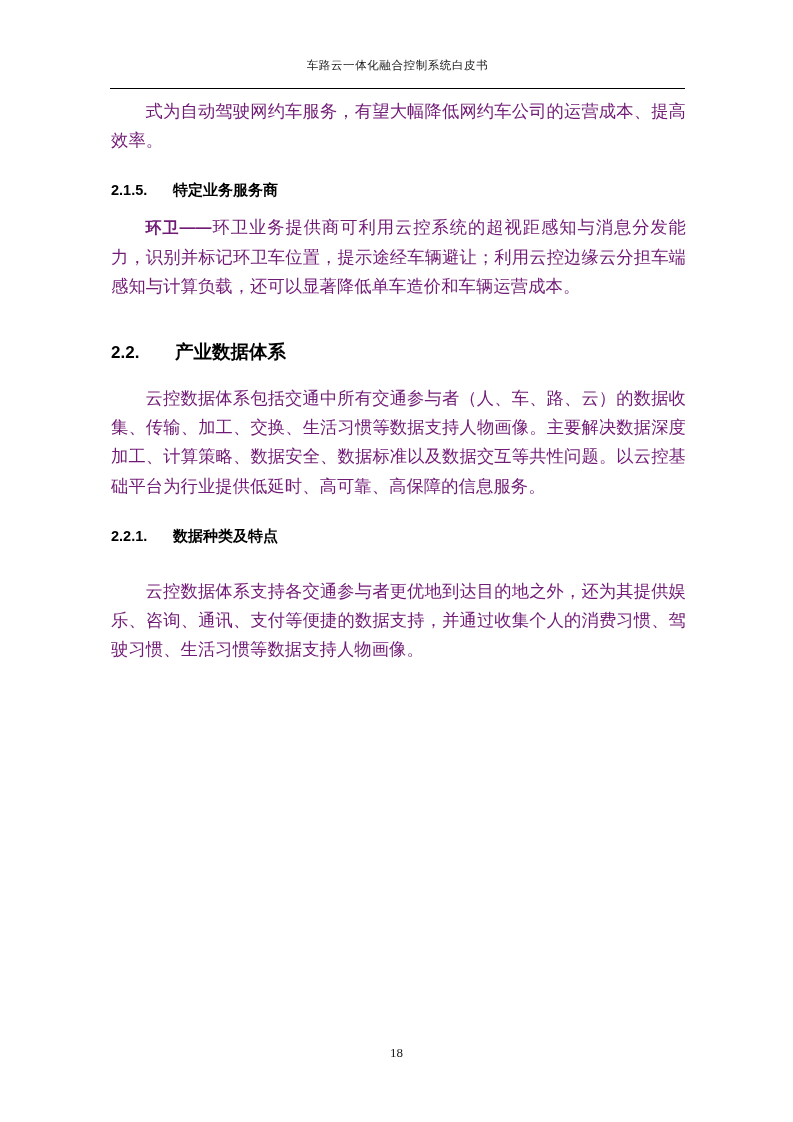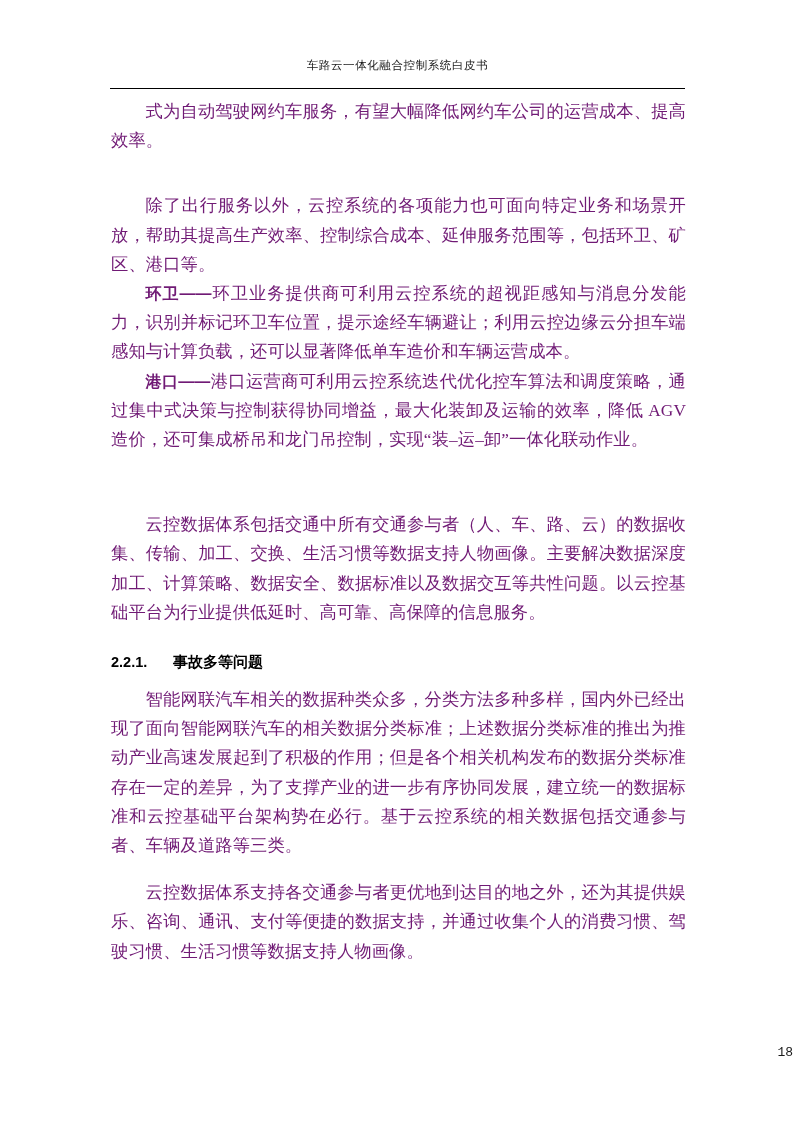--- a/index.html
+++ b/index.html
@@ -116,63 +116,68 @@
   .sp-h2-before { height: 38px; }
   .sp-h2-after  { height: 18px; }
   .sp-para      { height: 18px; }
 
   
   .page-number {
     position: absolute;
     left: 0;
     top: 1036px;
     width: 793px;
-    text-align: right;
-    font-family: Liberation Mono, monospace;
+    text-align: center;
+    font-family: Liberation Serif, serif;
     font-size: 13px;
     color: #1a1a1a;
   }
 </style>
 </head>
 <body>
 
 <div class="page">
 
   <div class="running-header">
     <span class="hdr-text">车路云一体化融合控制系统白皮书</span>
   </div>
   <div class="header-rule"></div>
 
   <div class="content">
 
     <p class="body">式为自动驾驶网约车服务，有望大幅降低网约车公司的运营成本、提高效率。</p>
 
     <div class="sp-h3-before"></div>
+    <h3 class="sec-h3">
+      <span class="num">2.1.5.</span>
+      <span>特定业务服务商</span>
+    </h3>
     <div class="sp-h3-after"></div>
 
-    <p class="body">除了出行服务以外，云控系统的各项能力也可面向特定业务和场景开放，帮助其提高生产效率、控制综合成本、延伸服务范围等，包括环卫、矿区、港口等。</p>
 
     <p class="body"><span class="lead">环卫——</span><span>环卫业务提供商可利用云控系统的超视距感知与消息分发能力，识别并标记环卫车位置，提示途经车辆避让；利用云控边缘云分担车端感知与计算负载，还可以显著降低单车造价和车辆运营成本。</span></p>
 
 
-    <p class="body"><span class="lead">港口——</span><span>港口运营商可利用云控系统迭代优化控车算法和调度策略，通过集中式决策与控制获得协同增益，最大化装卸及运输的效率，降低 AGV 造价，还可集成桥吊和龙门吊控制，实现“装–运–卸”一体化联动作业。</span></p>
 
     <div class="sp-h2-before"></div>
+    <h2 class="sec-h2">
+      <span class="num">2.2.</span>
+      <span>产业数据体系</span>
+    </h2>
     <div class="sp-h2-after"></div>
 
     <p class="body">云控数据体系包括交通中所有交通参与者（人、车、路、云）的数据收集、传输、加工、交换、生活习惯等数据支持人物画像。主要解决数据深度加工、计算策略、数据安全、数据标准以及数据交互等共性问题。以云控基础平台为行业提供低延时、高可靠、高保障的信息服务。</p>
 
     <div class="sp-h3-before"></div>
     <h3 class="sec-h3">
       <span class="num">2.2.1.</span>
-      <span>事故多等问题</span>
+      <span>数据种类及特点</span>
     </h3>
     <div class="sp-h3-after"></div>
 
-    <p class="body">智能网联汽车相关的数据种类众多，分类方法多种多样，国内外已经出现了面向智能网联汽车的相关数据分类标准；上述数据分类标准的推出为推动产业高速发展起到了积极的作用；但是各个相关机构发布的数据分类标准存在一定的差异，为了支撑产业的进一步有序协同发展，建立统一的数据标准和云控基础平台架构势在必行。基于云控系统的相关数据包括交通参与者、车辆及道路等三类。</p>
 
 
     <div class="sp-para"></div>
 
     <p class="body">云控数据体系支持各交通参与者更优地到达目的地之外，还为其提供娱乐、咨询、通讯、支付等便捷的数据支持，并通过收集个人的消费习惯、驾驶习惯、生活习惯等数据支持人物画像。</p>
 
   </div>
 
   <div class="page-number">18</div>
 

